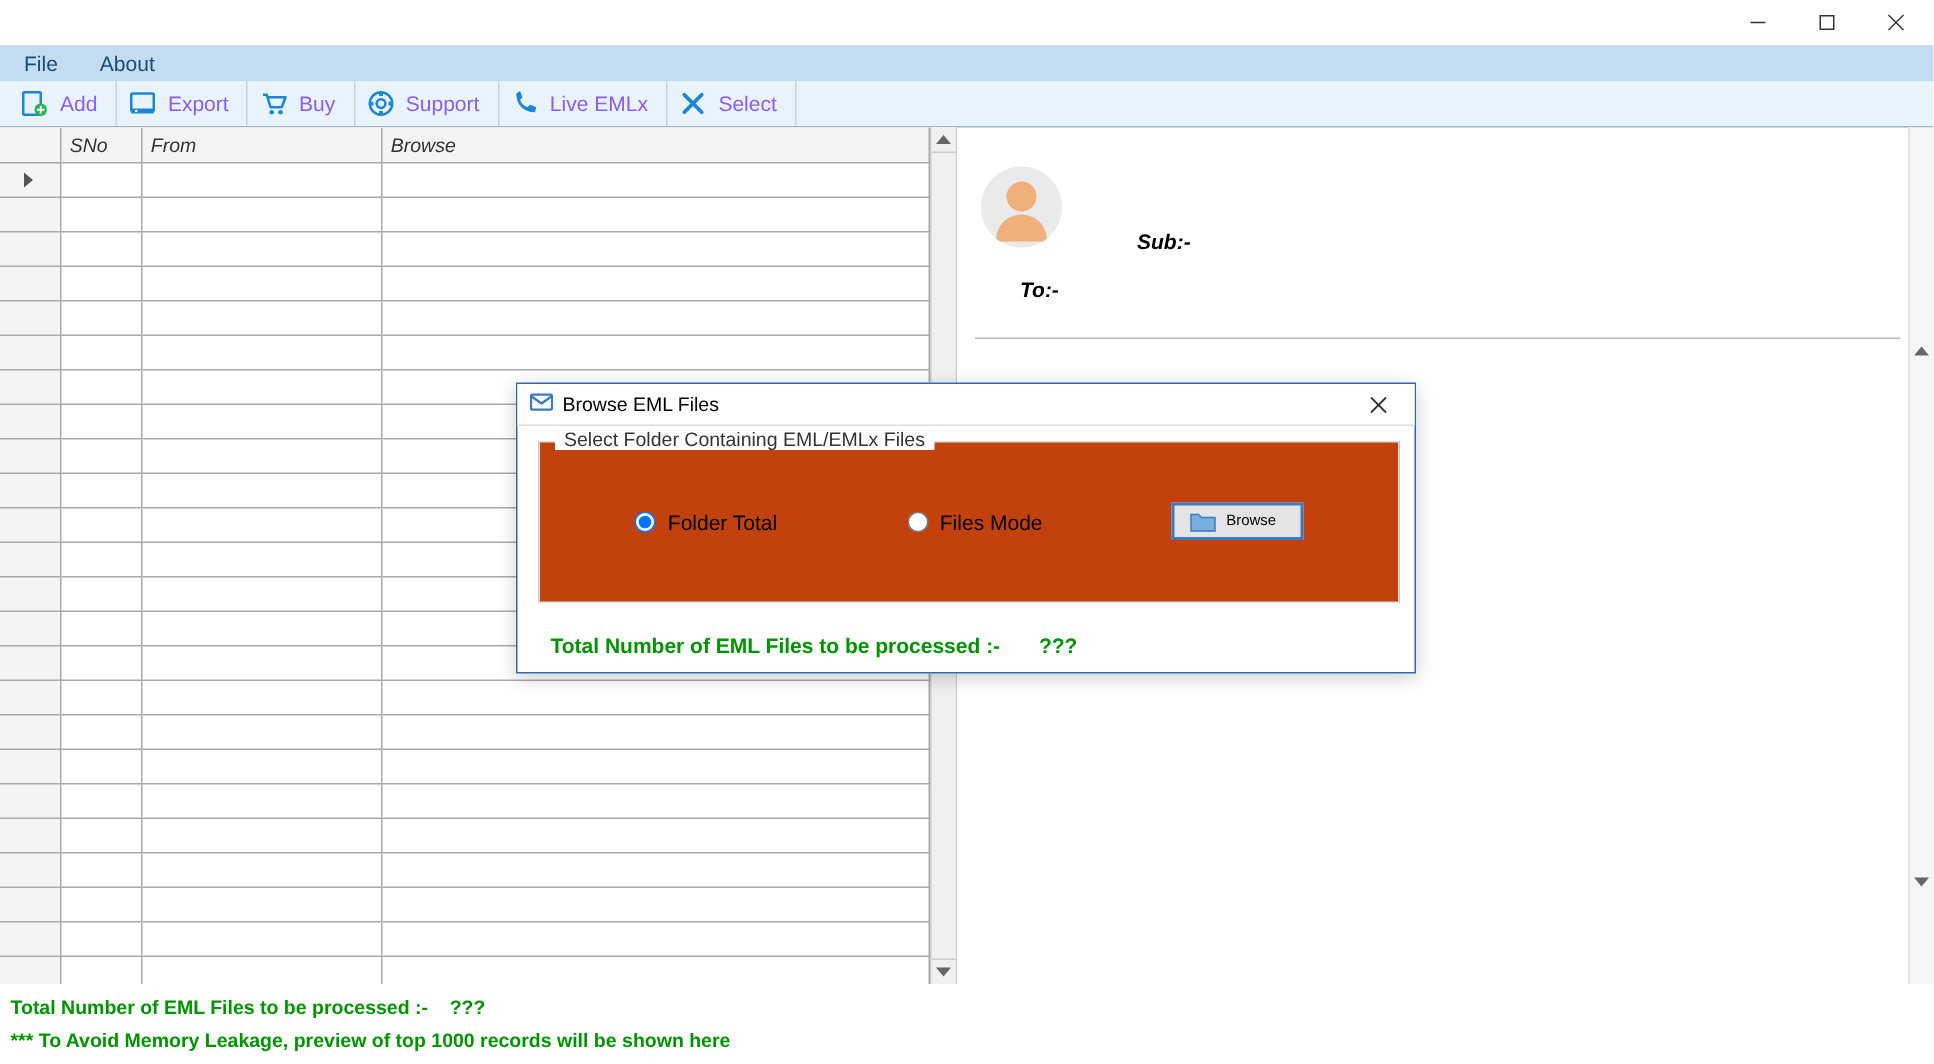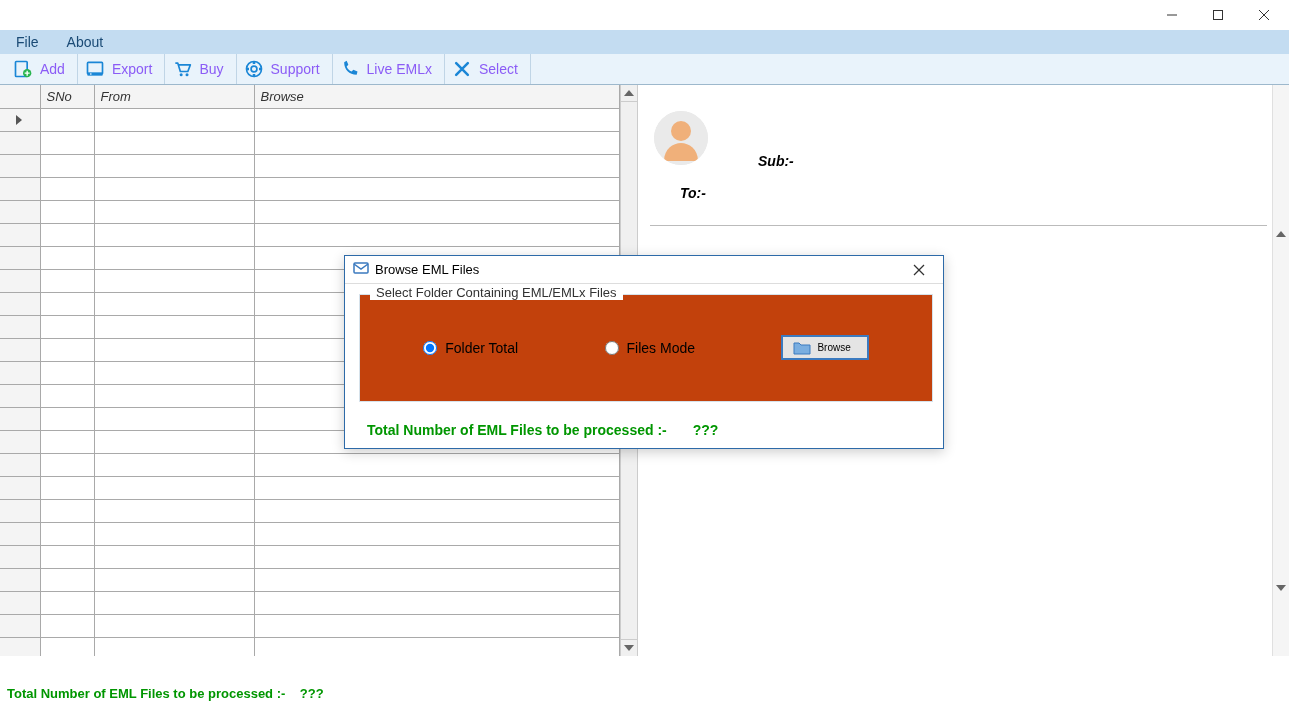--- a/index.html
+++ b/index.html
@@ -352,20 +352,21 @@
         </div>
     </div>
   </div>
 </div>
 
 <div class="status">
   <div>
     <span>Total Number of EML Files to be processed :-</span>&nbsp;&nbsp;&nbsp;
     <span>???</span>
   </div>
+  <div>*** To Avoid Memory Leakage, preview of top 1000 records will be shown here</div>
 </div>
 
 <div class="dialog">
   <div class="dlg-title">
     <span><svg width="16" height="16" viewBox="0 0 16 16">
           <rect x="1" y="3" width="14" height="10" rx="1" fill="none" stroke="#3b7abf" stroke-width="1.5"></rect>
           <path d="M1 4l7 5 7-5" fill="none" stroke="#3b7abf" stroke-width="1.5"></path>
         </svg></span>
     <span class="t">Browse EML Files</span>
     <div class="dlg-close">

